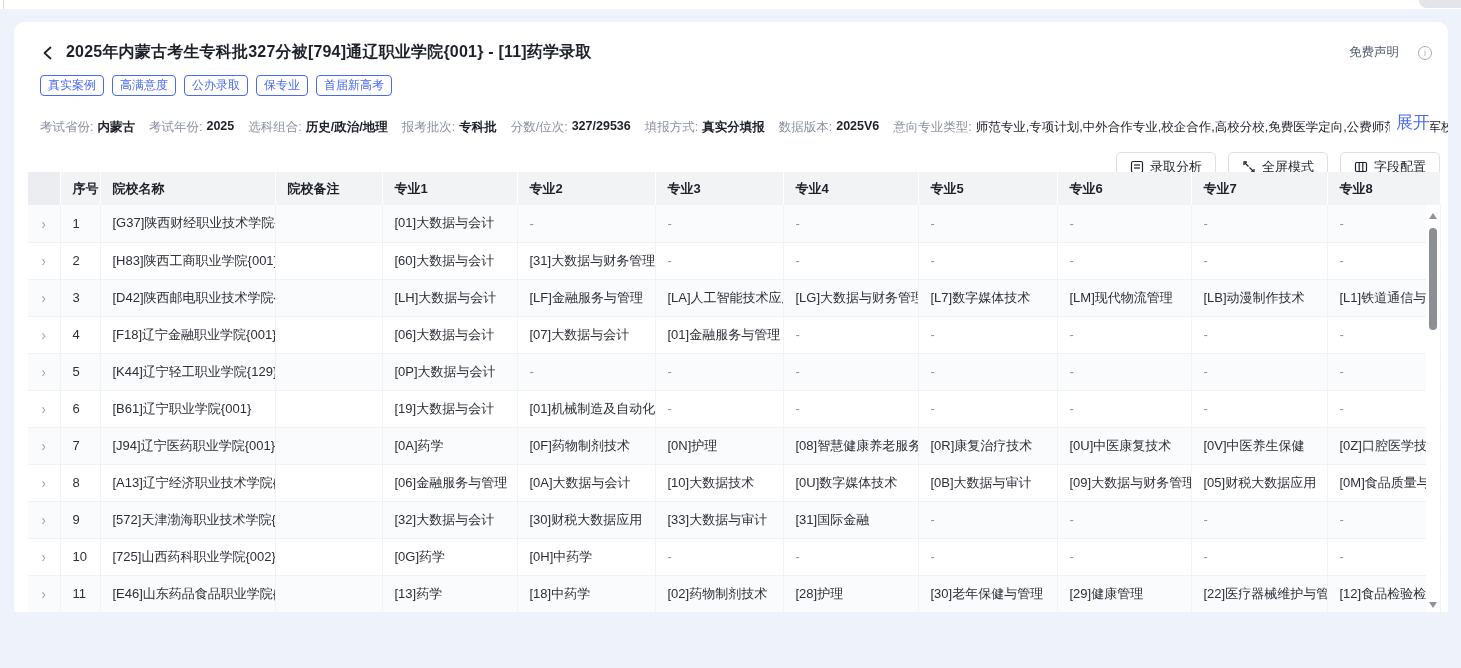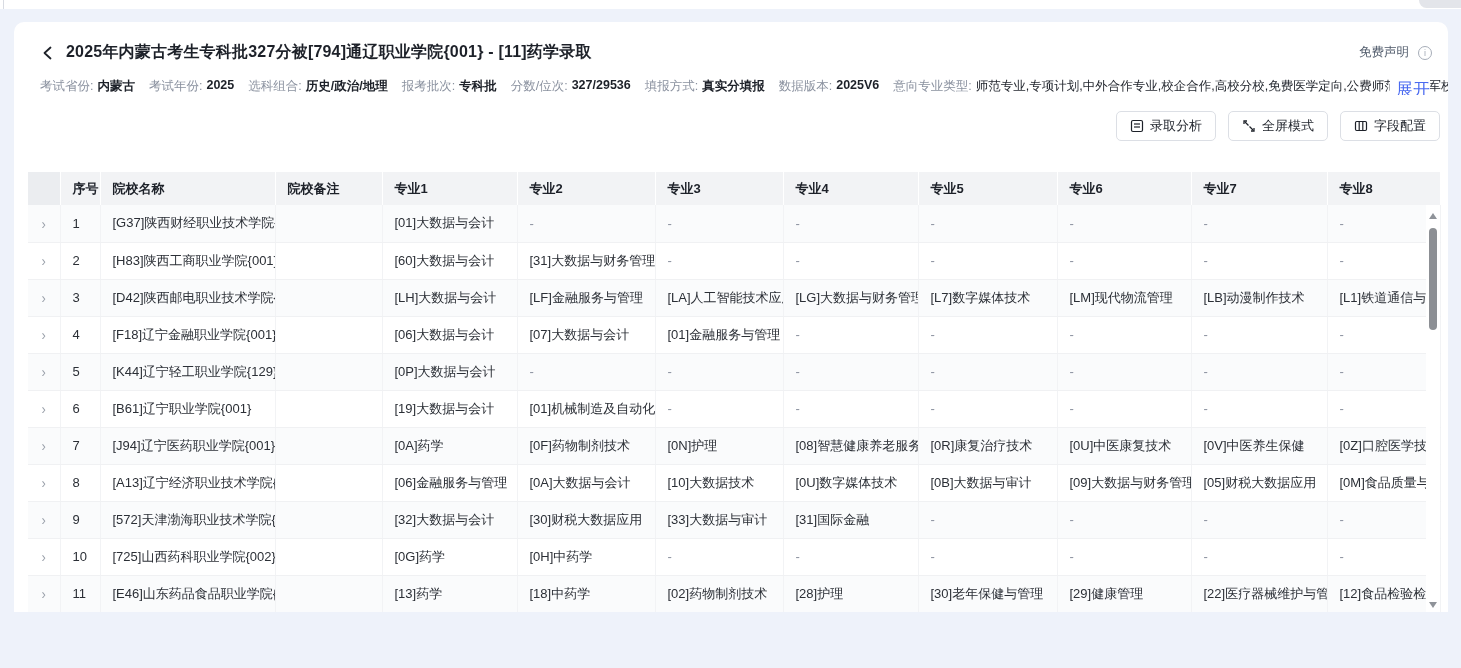--- a/index.html
+++ b/index.html
@@ -10,28 +10,28 @@
   .top-strip { position:absolute; top:0; left:0; width:100%; height:9px; background:#ffffff; }
   .top-strip .divider { position:absolute; left:3px; top:0; width:1px; height:9px; background:#d8dbe2; }
   .top-strip .pill { position:absolute; right:-10px; top:-7px; width:52px; height:15px; background:#e3e5ea; border-radius:8px; }
 
   .card { position:absolute; left:14px; top:22px; width:1434px; height:628px; background:#ffffff; border-radius:10px; }
 
   .title-row { display:flex; align-items:center; padding:20px 16px 0 26px; }
   .back-icon { width:16px; height:16px; margin-right:10px; display:flex; align-items:center; justify-content:center; cursor:pointer; }
   .page-title { font-size:16px; font-weight:bold; color:#1d2129; letter-spacing:.2px; }
   .spacer { flex:1; }
-  .disclaimer { display:flex; align-items:center; gap:9px; font-size:12.5px; color:#4e5969; }
+  .disclaimer { display:flex; align-items:center; gap:19px; font-size:12.5px; color:#4e5969; }
   .info-circle { width:14px; height:14px; border:1px solid #a6adb8; border-radius:50%; color:#a6adb8; font-size:9px; line-height:12px; text-align:center; font-style:normal; }
 
   .tags-row { display:flex; gap:8px; padding:12px 16px 0 26px; }
   .tag { font-size:12px; color:#4a6af0; border:1px solid #4a6af0; border-radius:4px; padding:1px 7px; line-height:17px; background:#fff; white-space:nowrap; }
 
   .info-row { position:relative; display:flex; align-items:center; gap:14px; padding:15px 60px 0 26px; font-size:12.5px; white-space:nowrap; overflow:hidden; }
-  .info-field { display:flex; gap:4px; }
+  .info-field { display:flex; gap:4px;margin-top:8px; }
   .info-field .lbl { color:#8a919f; }
   .info-field .val { color:#1d2129; font-weight:bold; }
   .info-field:nth-child(8) .val { font-weight:normal; }
   .expand-link { position:absolute; right:18px; top:15px; color:#4a6af0; font-size:17px; cursor:pointer; background:#fff; padding-left:6px; }
 
   .toolbar { display:flex; justify-content:flex-end; gap:12px; padding:16px 8px 0 16px; }
   .tbtn { display:flex; align-items:center; gap:6px; height:30px; padding:0 13px; background:#fff; border:1px solid #dcdfe5; border-radius:5px; font-size:13px; color:#1d2129; cursor:pointer; font-family:inherit; }
   .tbtn svg { display:block; }
 
   .table-wrap { position:absolute; left:14px; top:150px; width:1412px; height:457px; }
@@ -73,20 +73,27 @@
           </svg>
       </span>
       <span class="page-title">2025年内蒙古考生专科批327分被[794]通辽职业学院{001} - [11]药学录取</span>
       <span class="spacer"></span>
       <span class="disclaimer">
         <span>免费声明</span>
         <i class="info-circle">i</i>
       </span>
     </div>
 
+    <div class="tags-row" id="tags-row">
+        <span class="tag">真实案例</span>
+        <span class="tag">高满意度</span>
+        <span class="tag">公办录取</span>
+        <span class="tag">保专业</span>
+        <span class="tag">首届新高考</span>
+      </div>
 
     <div class="info-row" id="info-row">
       <div class="info-field">
           <span class="lbl">考试省份:</span>
           <span class="val">内蒙古</span>
         </div>
         <div class="info-field">
           <span class="lbl">考试年份:</span>
           <span class="val">2025</span>
         </div>

